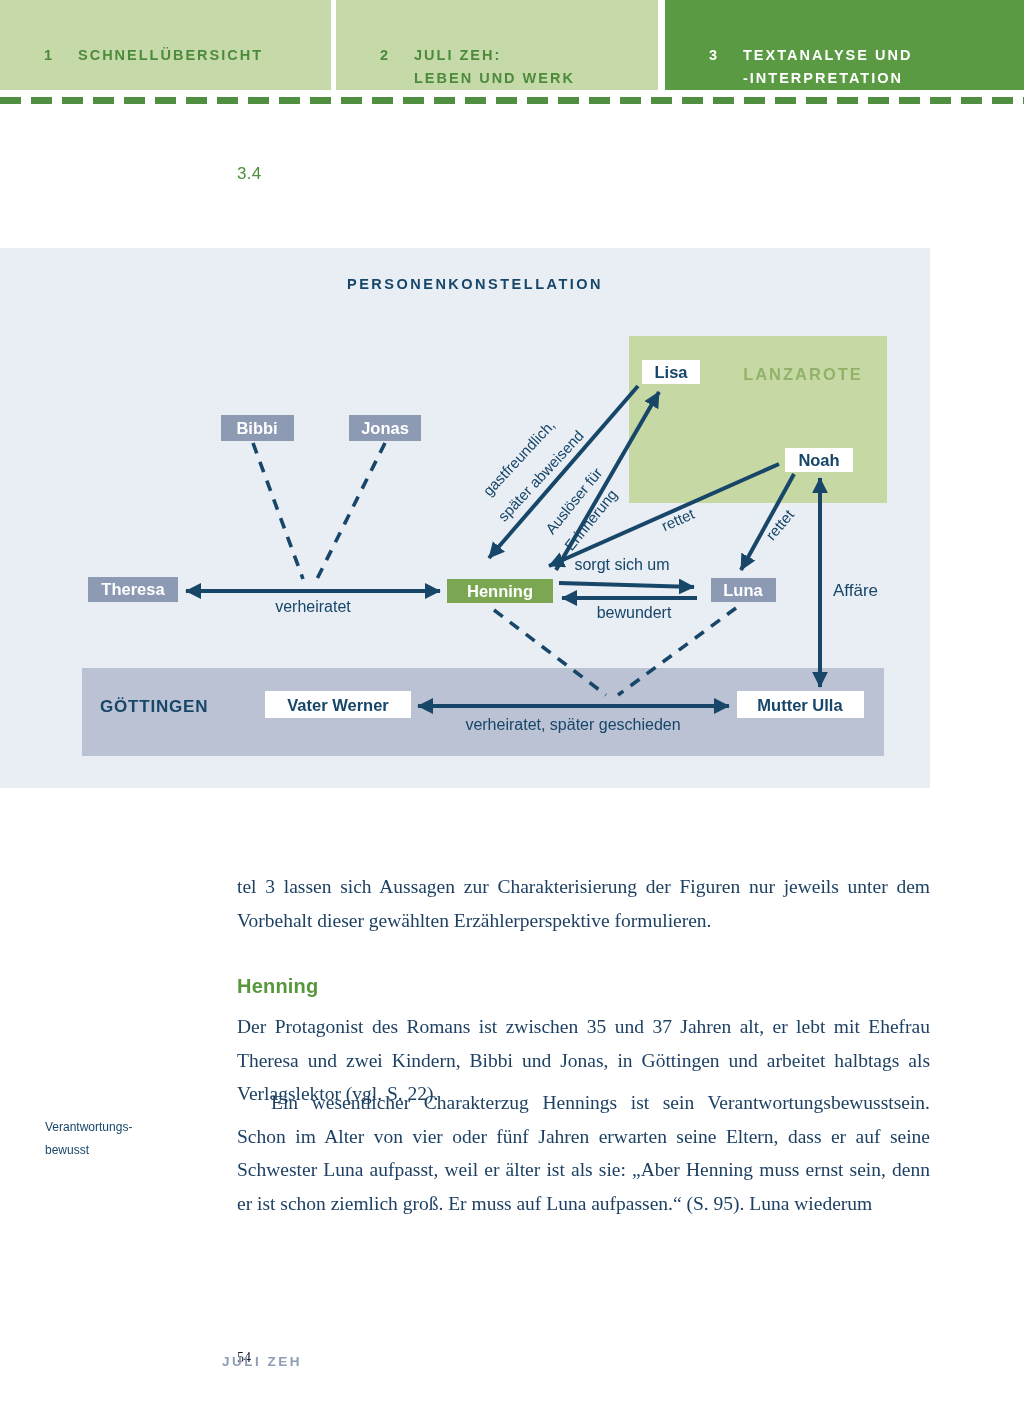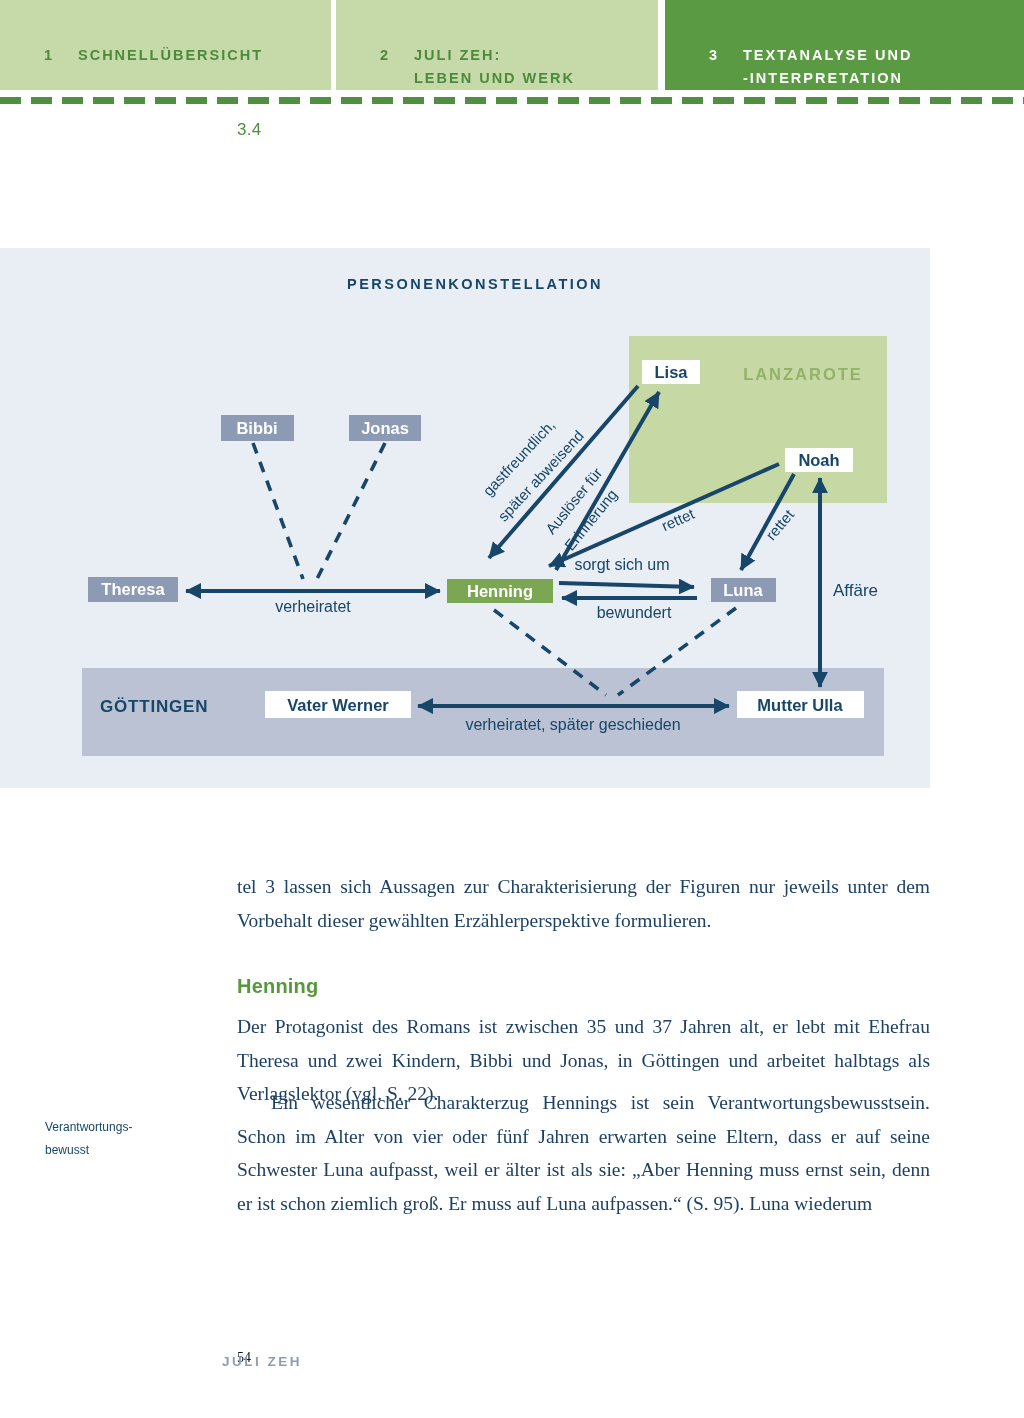--- a/index.html
+++ b/index.html
@@ -13,21 +13,21 @@
        letter-spacing:2px;line-height:23px;}
   .tab .num{width:34px;flex:0 0 34px;}
   .tab.active{background:#5a9a43;color:#ffffff;}
   .tab-labels span{display:block;}
 
   .dash-rule{position:absolute;left:0;top:97px;width:1024px;height:7px;
        background:repeating-linear-gradient(90deg,#4f8f3f 0 21px,transparent 21px 31px);}
 
   .section-heading{position:absolute;left:237px;top:120px;display:flex;
        color:#4e8f3d;font-size:17px;letter-spacing:.3px;}
-  .section-heading .sec-num{width:47px;}
+  .section-heading .sec-num{width:47px;margin-top:44px;}
 
   
   .diagram{position:absolute;left:0;top:248px;}
 
   
   .copy{position:absolute;left:237px;width:693px;color:#1d4063;
         font-family:"Liberation Serif",serif;font-size:19.5px;line-height:33.5px;
         text-align:justify;margin:0;}
   .p1{top:841px;margin-top:29px;}
   .p2{top:1010px;}

